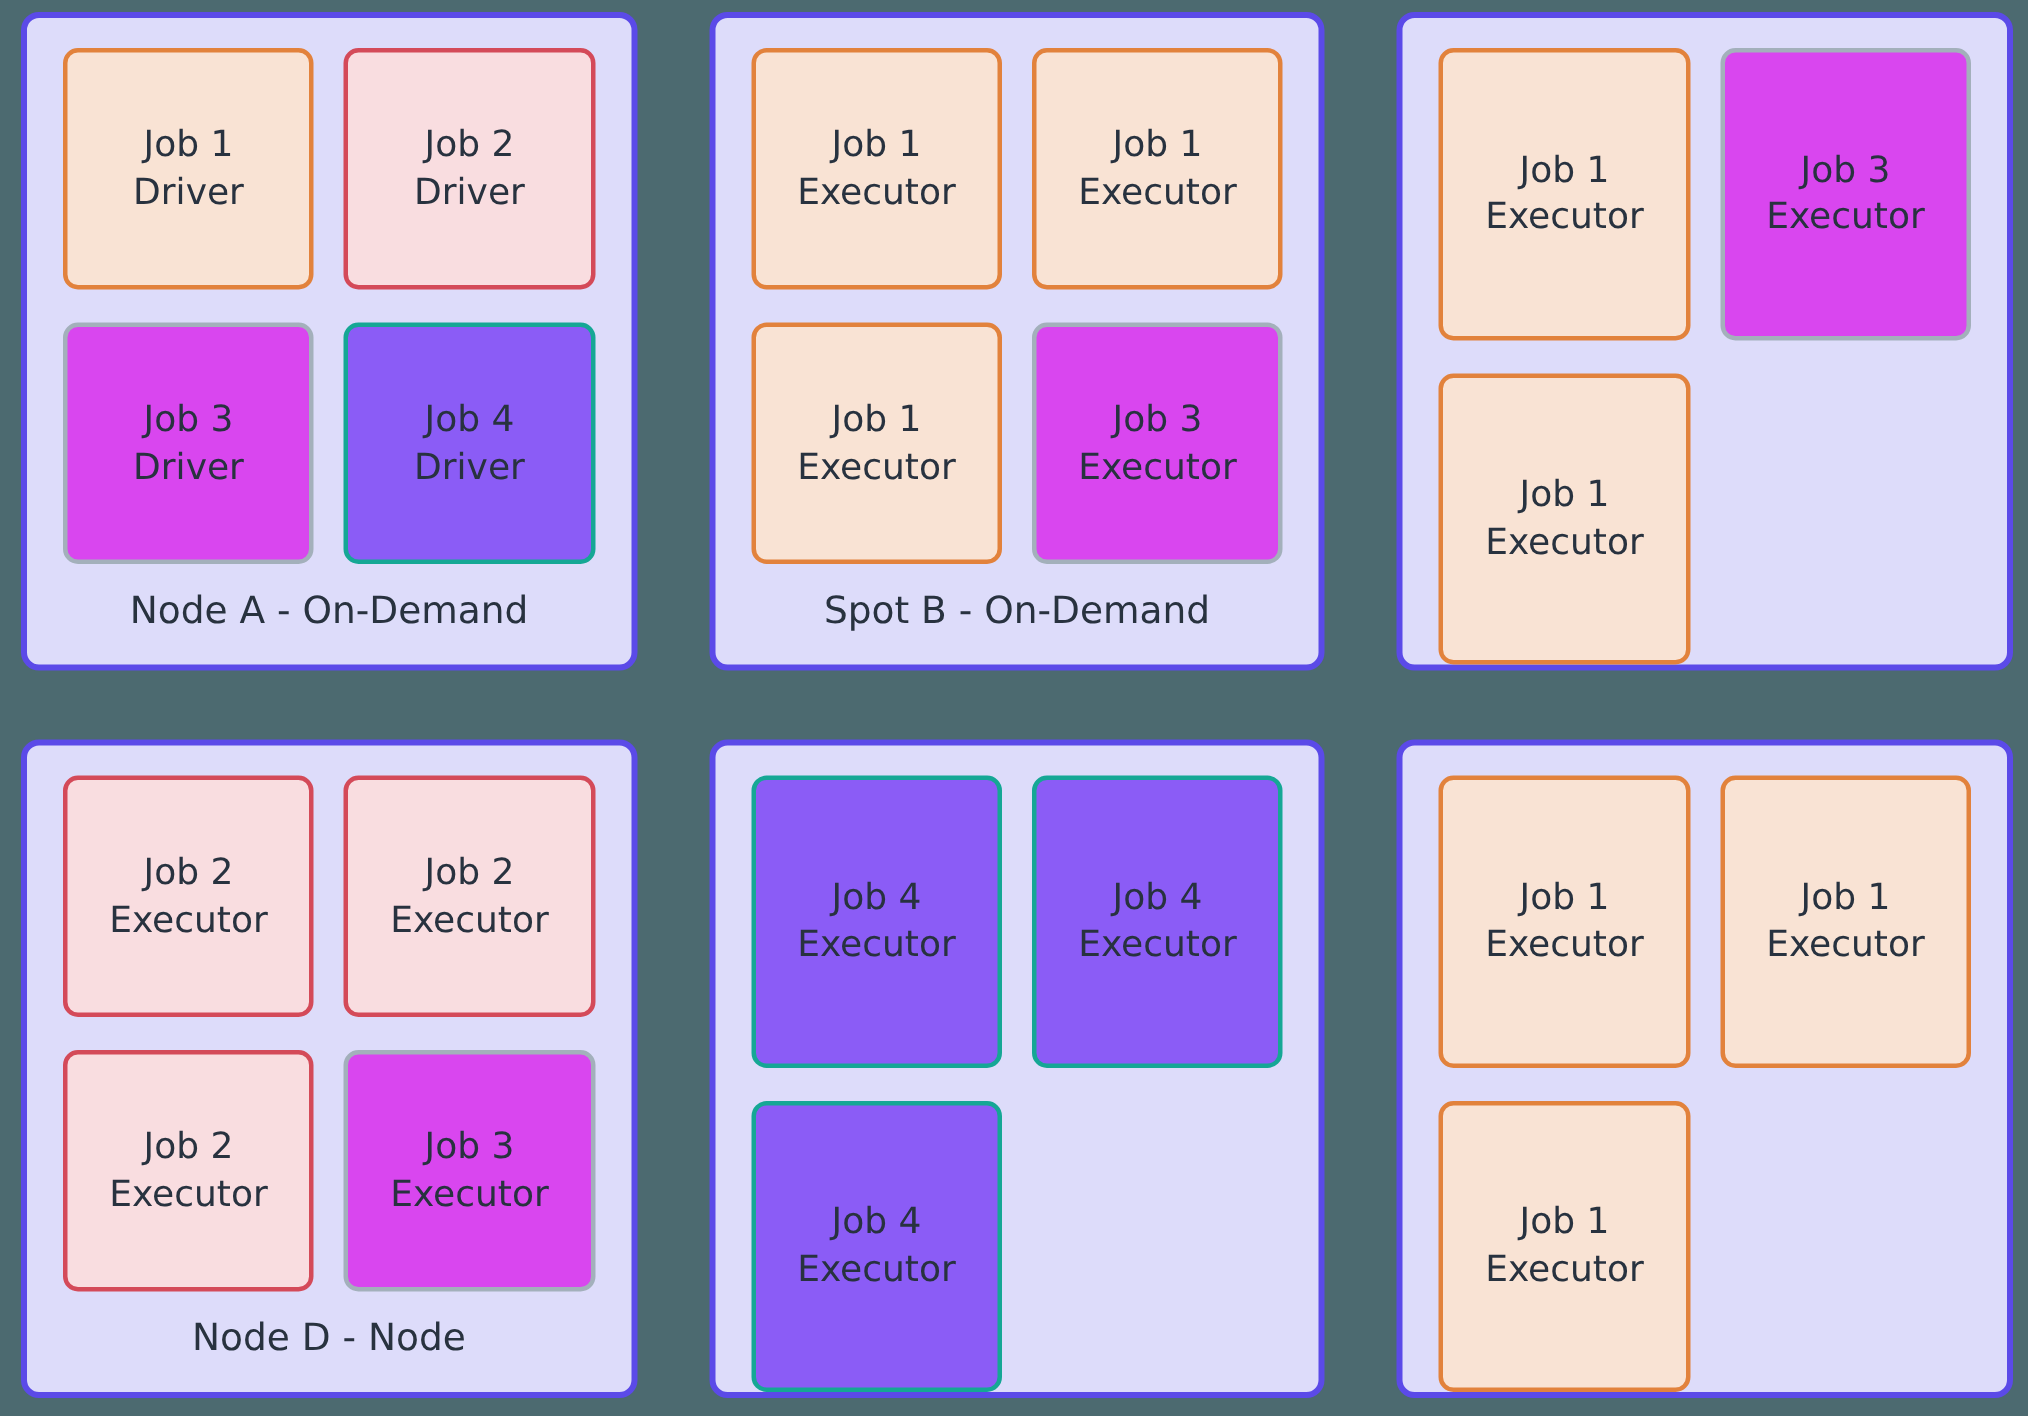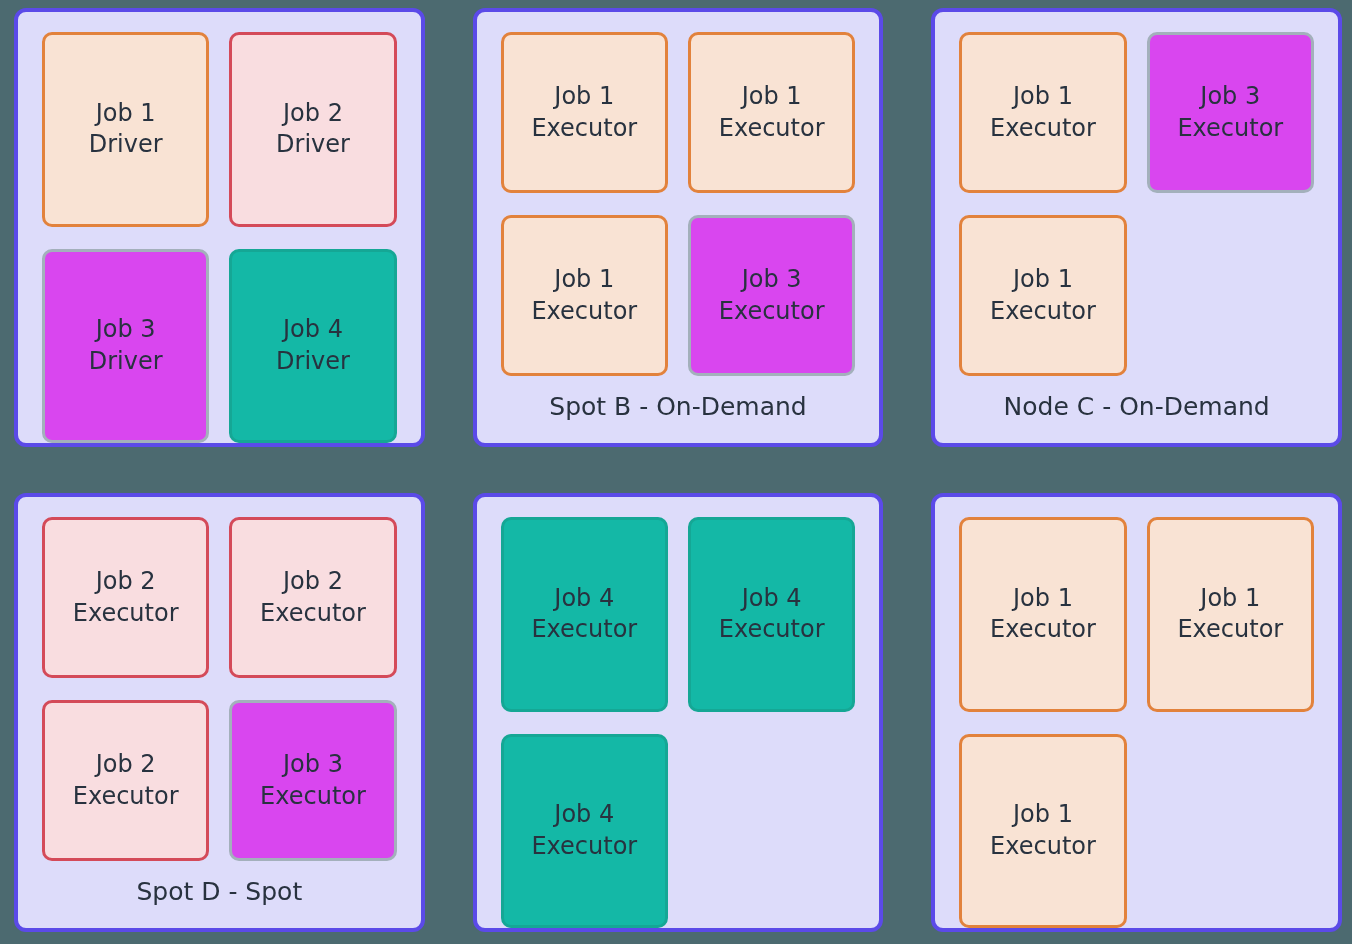--- a/index.html
+++ b/index.html
@@ -76,21 +76,21 @@
     color: #28323f;
     padding: 16px 0 22px 0;
     flex: 0 0 auto;
     white-space: nowrap;
   }
 
   
   .job-1 { background: #f9e3d4; border-color: #e2823c; }
   .job-2 { background: #f9dde0; border-color: #d44a59; text-align: right; }
   .job-3 { background: #d946ef; border-color: #a3b0bb; }
-  .job-4 { background: #14b8a6; border-color: #15a795; align-items: center; }
+  .job-4 { background: #8b5cf6; border-color: #15a795; align-items: center; }
 </style>
 </head>
 <body>
 
 <div id="cluster-grid">
     <div class="node-card">
       <div class="slot-grid">
         <div class="job-box job-1">
           <span class="job-line">Job 1</span>
           <span class="job-line">Driver</span>
@@ -101,20 +101,21 @@
         </div>
         <div class="job-box job-3">
           <span class="job-line">Job 3</span>
           <span class="job-line">Driver</span>
         </div>
         <div class="job-box job-4">
           <span class="job-line">Job 4</span>
           <span class="job-line">Driver</span>
         </div>
       </div>
+      <div class="node-label">Node A - On-Demand</div>
     </div>
     <div class="node-card">
       <div class="slot-grid">
         <div class="job-box job-1">
           <span class="job-line">Job 1</span>
           <span class="job-line">Executor</span>
         </div>
         <div class="job-box job-1">
           <span class="job-line">Job 1</span>
           <span class="job-line">Executor</span>
@@ -139,42 +140,41 @@
         <div class="job-box job-3">
           <span class="job-line">Job 3</span>
           <span class="job-line">Executor</span>
         </div>
         <div class="job-box job-1">
           <span class="job-line">Job 1</span>
           <span class="job-line">Executor</span>
         </div>
         <div class="job-box empty"></div>
       </div>
-      <div class="node-label">Node C - On-Demand</div>
-    </div>
-    <div class="node-card">
-      <div class="slot-grid">
-        <div class="job-box job-2">
-          <span class="job-line">Job 2</span>
-          <span class="job-line">Executor</span>
-        </div>
-        <div class="job-box job-2">
-          <span class="job-line">Job 2</span>
-          <span class="job-line">Executor</span>
-        </div>
-        <div class="job-box job-2">
-          <span class="job-line">Job 2</span>
-          <span class="job-line">Executor</span>
-        </div>
-        <div class="job-box job-3">
-          <span class="job-line">Job 3</span>
-          <span class="job-line">Executor</span>
-        </div>
-      </div>
-      <div class="node-label">Spot D - Spot</div>
+    </div>
+    <div class="node-card">
+      <div class="slot-grid">
+        <div class="job-box job-2">
+          <span class="job-line">Job 2</span>
+          <span class="job-line">Executor</span>
+        </div>
+        <div class="job-box job-2">
+          <span class="job-line">Job 2</span>
+          <span class="job-line">Executor</span>
+        </div>
+        <div class="job-box job-2">
+          <span class="job-line">Job 2</span>
+          <span class="job-line">Executor</span>
+        </div>
+        <div class="job-box job-3">
+          <span class="job-line">Job 3</span>
+          <span class="job-line">Executor</span>
+        </div>
+      </div>
+      <div class="node-label">Node D - Node</div>
     </div>
     <div class="node-card">
       <div class="slot-grid">
         <div class="job-box job-4">
           <span class="job-line">Job 4</span>
           <span class="job-line">Executor</span>
         </div>
         <div class="job-box job-4">
           <span class="job-line">Job 4</span>
           <span class="job-line">Executor</span>

